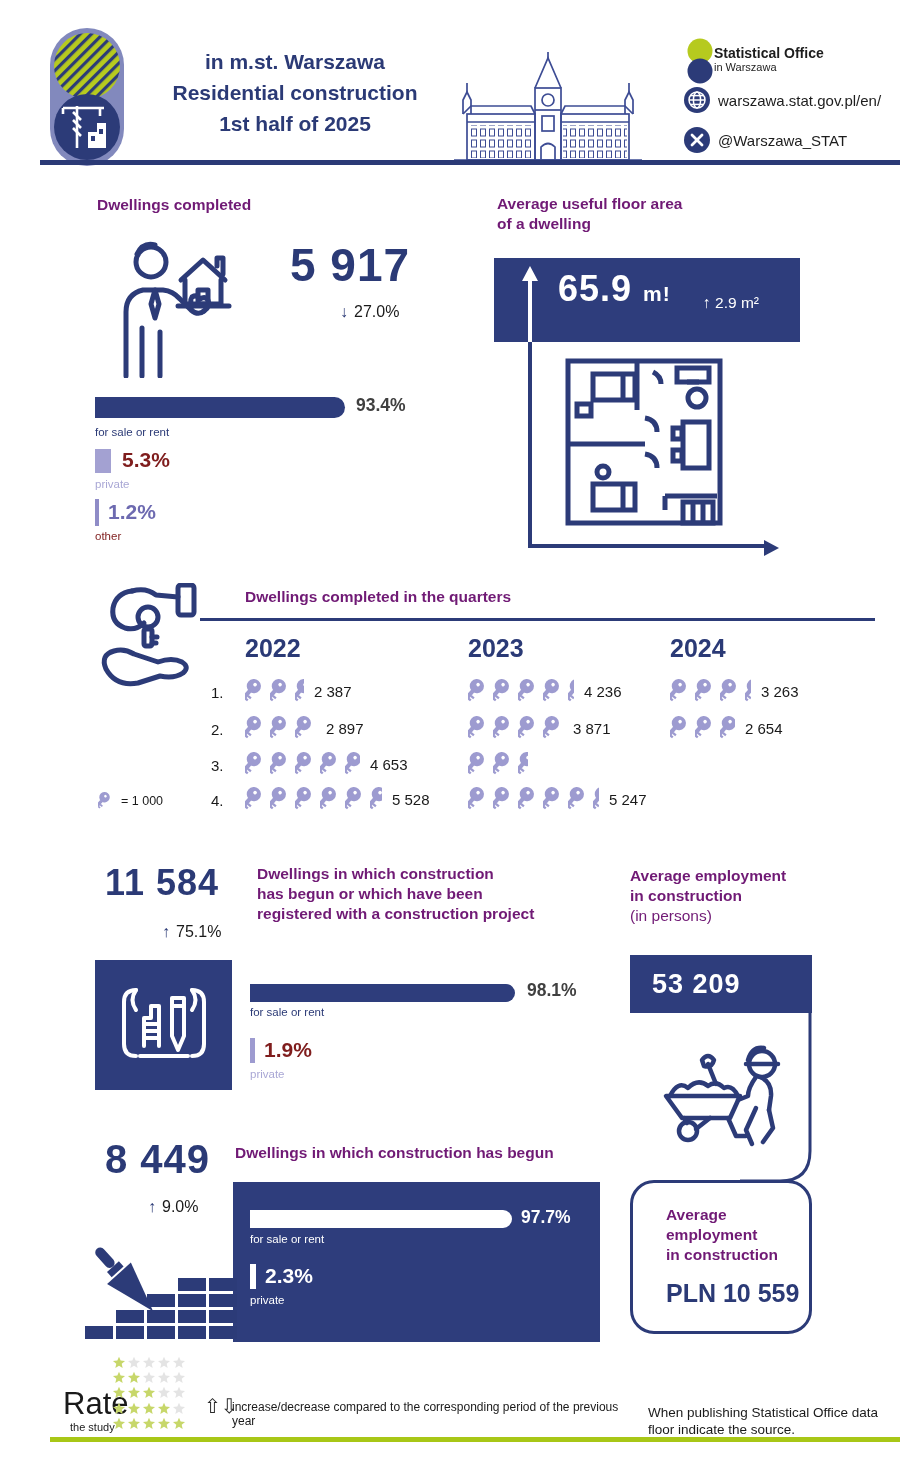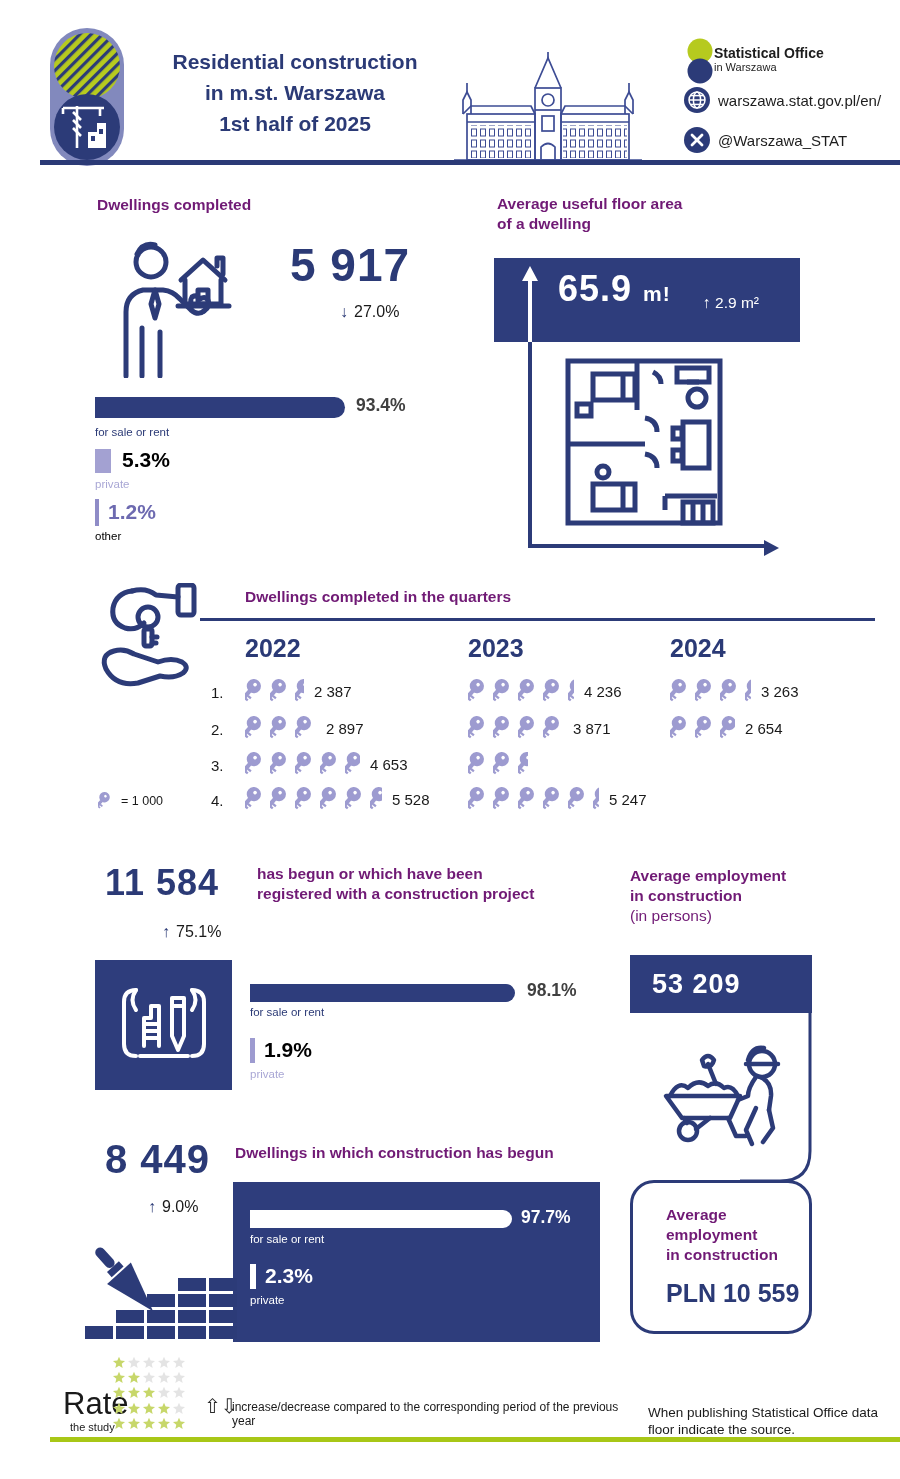--- a/index.html
+++ b/index.html
@@ -18,21 +18,21 @@
   .h1{font-size:15.5px;font-weight:bold;color:#701a75;line-height:20px;}
   .bignum{font-weight:bold;color:#2b3a76;letter-spacing:1px;}
   .chg{font-size:16px;color:#1a1a1a;}
   .chg .arr{color:#2b3a76;font-weight:bold;margin-right:6px;}
   
   .bar{position:absolute;background:#2e3d7c;border-radius:0 12px 12px 0;}
   .bar.white{background:#ffffff;}
   .mini{position:absolute;background:#a3a1d2;}
   .pctL{position:absolute;font-size:17.5px;font-weight:bold;color:#404040;}
   .lblS{position:absolute;font-size:11.5px;color:#2b3a76;}
-  .purpleTxt{color:#000000;}
+  .purpleTxt{color:#7f1d1d;}
   .purpleTxt2{color:#6d6ab0;}
   .lblP{color:#a9a7d5;}
   .whiteTxt{color:#ffffff !important;}
   
   .yearH{position:absolute;font-size:25px;font-weight:bold;color:#2b3a76;}
   .qnum{position:absolute;font-size:15px;color:#1a1a1a;width:24px;text-align:left;}
   .qrow{position:absolute;display:flex;align-items:flex-end;}
   .keys{display:inline-flex;align-items:flex-end;}
   .keywrap{display:inline-block;overflow:hidden;height:25px;margin-right:2px;}
   .keysvg{width:23px;height:25px;display:block;}
@@ -66,22 +66,22 @@
       <line x1="50" y1="80" x2="50" y2="88"></line>
       <line x1="13" y1="80" x2="13" y2="86"></line>
       <path d="M23 84 L31 92 M23 92 L31 100 M23 100 L31 108"></path>
     </g>
     <path d="M38 120 V104 H47 V95 H56 V120 Z" fill="#ffffff"></path>
     <rect x="41" y="108" width="4" height="5" fill="#2c3b78"></rect>
       <rect x="49" y="101" width="4" height="5" fill="#2c3b78"></rect>
   </svg>
 
   <div class="abs title-block">
+    <div>in m.st. Warszawa</div>
     <div>Residential construction</div>
-    <div>in m.st. Warszawa</div>
     <div>1st half of 2025</div>
   </div>
 
   <svg class="abs" style="left:452px;top:50px" width="192" height="112" viewBox="0 0 192 112">
     <defs>
       <pattern id="win" width="9" height="11" patternUnits="userSpaceOnUse">
         <rect x="1.5" y="2" width="5" height="7" fill="none" stroke="#3d4c94" stroke-width="1"></rect>
       </pattern>
     </defs>
     <g stroke="#3d4c94" stroke-width="1.7" fill="none">
@@ -776,20 +776,21 @@
         </span>
       </span>
       <span class="qval">2 654</span>
     </div>
 
   <div class="abs bignum" style="left:105px;top:862px;font-size:36px">11 584</div>
   <div class="abs chg" style="left:162px;top:923px">
     <span class="arr">↑</span><span>75.1%</span>
   </div>
   <div class="abs h1" style="left:257px;top:864px">
+    <div>Dwellings in which construction</div>
     <div>has begun or which have been</div>
     <div>registered with a construction project</div>
   </div>
 
   <div class="navybox" style="left:95px;top:960px;width:137px;height:130px"></div>
   <svg class="abs" style="left:114px;top:978px" width="100" height="95" viewBox="0 0 100 95">
     <g stroke="#ffffff" stroke-width="4" fill="none" stroke-linecap="round" stroke-linejoin="round">
       <path d="M22 12 Q10 12 10 24 V66 Q10 78 22 78"></path>
       <path d="M22 12 Q15 22 22 32"></path>
       <path d="M78 12 Q90 12 90 24 V66 Q90 78 78 78"></path>

